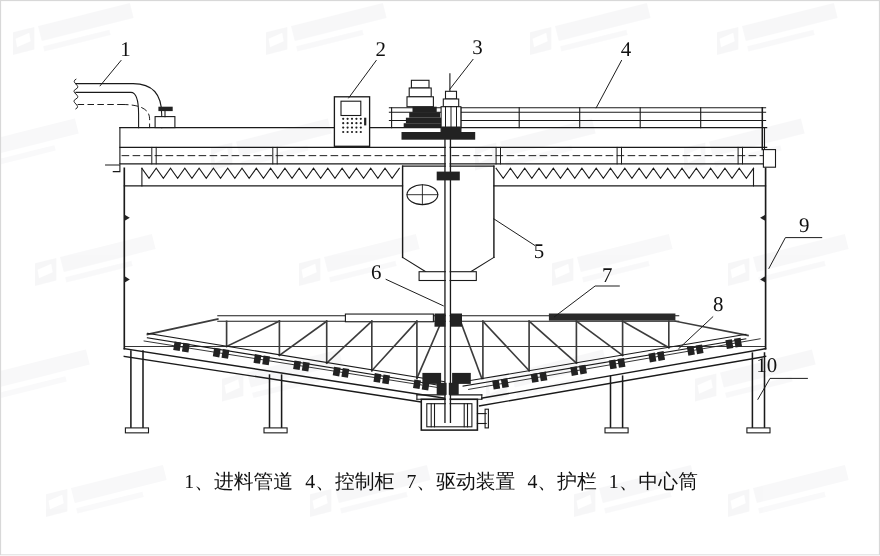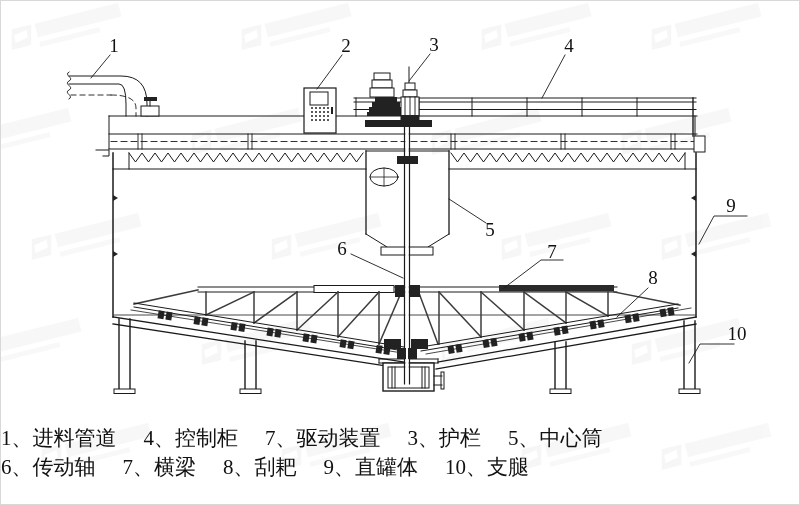--- a/index.html
+++ b/index.html
@@ -9,21 +9,21 @@
   svg{position:absolute;left:0;top:0;}
   .wm-layer{position:absolute;left:0;top:0;width:800px;height:505px;pointer-events:none;}
   .wm{position:absolute;width:120px;height:40px;transform:rotate(-14deg);opacity:.06;}
   .wm .logo{position:absolute;left:0;top:6px;width:20px;height:20px;background:#778;transform:skewX(-14deg);}
   .wm .logo:after{content:"";position:absolute;left:3px;top:5px;width:13px;height:8px;background:#fff;transform:rotate(-10deg);}
   .wm .t1{position:absolute;left:26px;top:6px;width:86px;height:14px;background:#889;}
   .wm .t2{position:absolute;left:26px;top:25px;width:62px;height:5px;background:#99a;}
   .callout{position:absolute;transform:translate(-50%,-50%);font-size:19px;color:#111;
            line-height:1;user-select:none;}
   .legend{position:absolute;left:0;width:800px;text-align:center;color:#111;}
-  .legend-row{display:flex;justify-content:flex-start;gap:27px;font-size:21px;line-height:28px;}
+  .legend-row{display:flex;justify-content:center;gap:11px;font-size:18px;line-height:28px;}
   #legend1{top:423px;} #legend2{top:452px;}
 </style>
 </head>
 <body>
 
 <div id="stage">
 
   <div class="wm-layer">
       <div class="wm" style="left: 10px; top: 8px;">
         <div class="logo"></div>
@@ -428,29 +428,22 @@
 
   <span class="callout" style="left:113px;top:44px">1</span>
   <span class="callout" style="left:345px;top:44px">2</span>
   <span class="callout" style="left:433px;top:43px">3</span>
   <span class="callout" style="left:568px;top:44px">4</span>
   <span class="callout" style="left:489px;top:228px">5</span>
   <span class="callout" style="left:341px;top:247px">6</span>
   <span class="callout" style="left:551px;top:250px">7</span>
   <span class="callout" style="left:652px;top:276px">8</span>
   <span class="callout" style="left:730px;top:204px">9</span>
-  <span class="callout" style="left:736px;top:332px">10</span>
+  <span class="callout" style="left:696px;top:332px">10</span>
 
   <div id="legend1" class="legend legend-row">
     <span>1、进料管道</span>
     <span>4、控制柜</span>
     <span>7、驱动装置</span>
-    <span>3、护栏</span>
-    <span>5、中心筒</span>
-  </div>
-  <div id="legend2" class="legend legend-row">
-    <span>6、传动轴</span>
-    <span>7、横梁</span>
-    <span>8、刮耙</span>
-    <span>9、直罐体</span>
-    <span>10、支腿</span>
+    <span>4、护栏</span>
+    <span>1、中心筒</span>
   </div>
 </div>
 
 </body></html>

